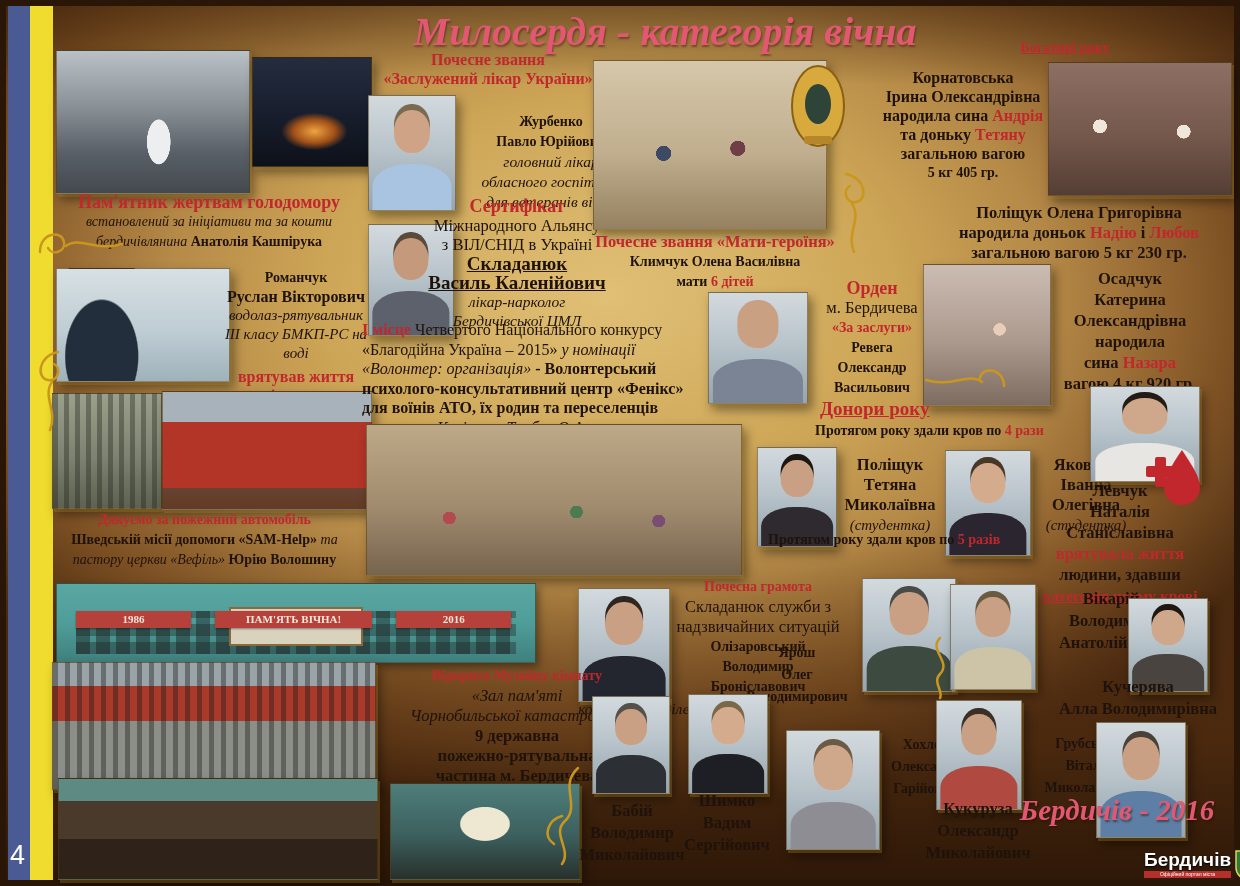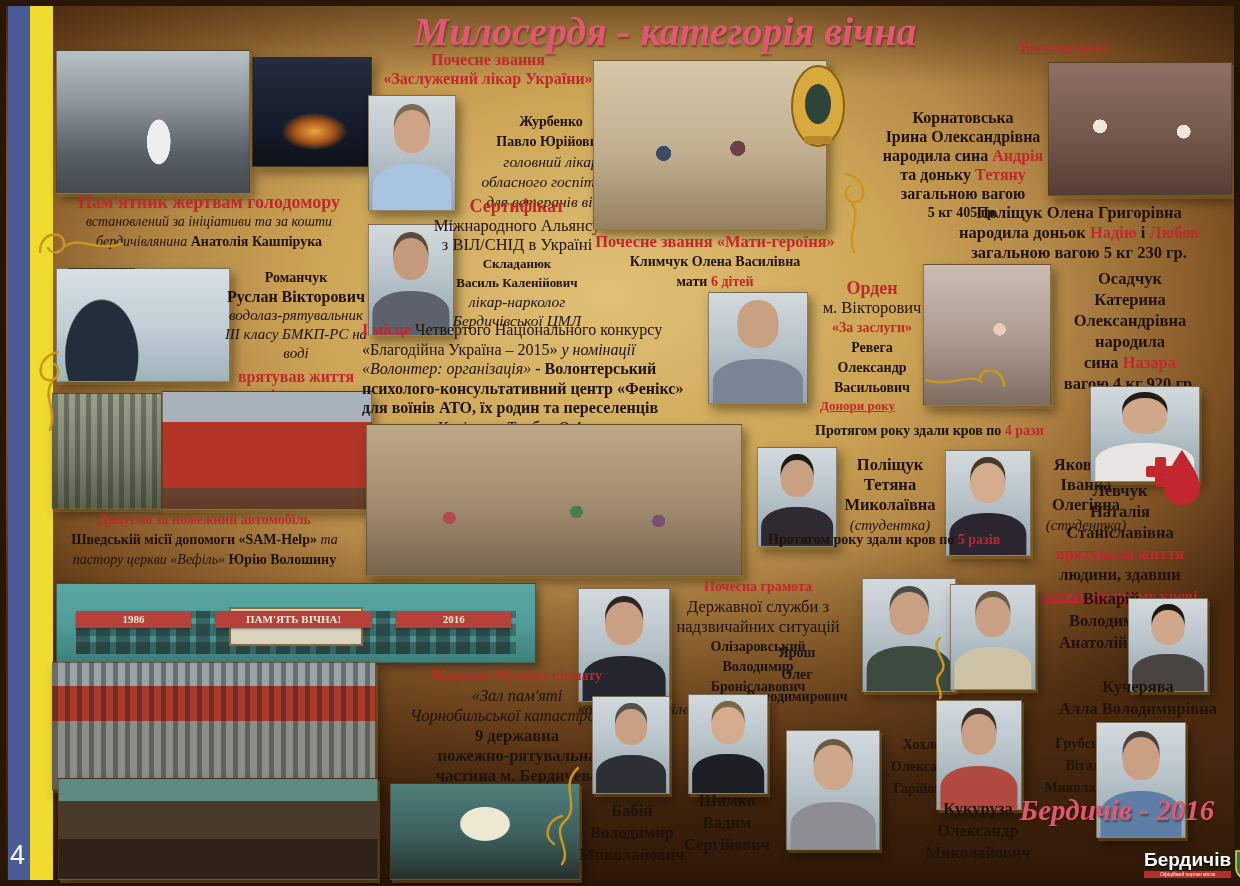--- a/index.html
+++ b/index.html
@@ -73,21 +73,21 @@
     repeating-linear-gradient(0deg, rgba(25,30,30,.35) 0 12px, rgba(0,0,0,0) 12px 18px);}
   .banner{position:absolute;height:17px;background:#b5413a;color:#f3e9d8;
     font-size:11px;font-weight:bold;text-align:center;line-height:17px;
     box-shadow:0 1px 2px rgba(0,0,0,.4);margin-top:23px;}
   .memorial-list{position:absolute;background:#d9d2bd;border:2px solid #8a6a3a;}
   .orn{position:absolute;pointer-events:none;}
   .logo-box{position:absolute;display:flex;align-items:center;gap:4px;}
   .logo-text .nm{color:#fff;font-family:"Liberation Sans",sans-serif;font-weight:bold;font-size:19px;line-height:15px;text-shadow:0 1px 2px #000;}
   .logo-text .sub{display:block;background:#b5302a;color:#fff;font-family:"Liberation Sans",sans-serif;font-size:5px;line-height:7px;text-align:center;margin-top:1px;}
   .fs15{font-size:15px;} .fs155{font-size:15.5px;} .fs16{font-size:16px;}
-  .fs165{font-size:16.5px;} .fs17{font-size:14px;} .fs175{font-size:13px;}
+  .fs165{font-size:16.5px;} .fs17{font-size:14px;} .fs175{font-size:19px;text-decoration:underline;}
   .fs18{font-size:18px;}
 </style>
 </head>
 <body>
 
 <div class="page">
   <div class="canvas"></div>
 
   <div class="stripe" style="left:8px;width:22px;background:#4a5a94;"></div>
   <div class="stripe" style="left:30px;width:23px;background:#f0dc2e;"></div>
@@ -163,29 +163,29 @@
   </svg>
   <div class="abs tc" style="left:590px;top:232px;width:250px;line-height:20px;">
     <div class="red b fs165">Почесне звання «Мати-героїня»</div>
     <div class="b fs17">Климчук Олена Василівна</div>
     <div class="b fs17"><span>мати </span><span class="red">6 дітей</span></div>
   </div>
 
   <div class="photo portrait" style="left:708px;top:292px;width:98px;height:110px;--shirt:#7b8494;--skin:#caa083;--hair:#caa083;"></div>
   <div class="abs tc" style="left:808px;top:278px;width:128px;line-height:20px;">
     <div class="red b fs18">Орден</div>
-    <div class="fs165">м. Вікторович</div>
+    <div class="fs165">м. Бердичева</div>
     <div class="red b fs17">«За заслуги»</div>
     <div class="b fs17">Ревега</div>
     <div class="b fs17">Олександр</div>
     <div class="b fs17">Васильович</div>
   </div>
 
   <div class="abs tc red b u fs17" style="left:985px;top:40px;width:160px;">Богатирі  року</div>
-  <div class="abs tc b" style="left:878px;top:68px;width:170px;line-height:19px;font-size:16px;margin-top:40px;">
+  <div class="abs tc b" style="left:878px;top:68px;width:170px;line-height:19px;font-size:16px;">
     <div>Корнатовська</div>
     <div>Ірина Олександрівна</div>
     <div><span>народила сина </span><span class="red">Андрія</span></div>
     <div><span>та доньку </span><span class="red">Тетяну</span></div>
     <div>загальною вагою</div>
     <div class="fs17">5 кг 405 гр.</div>
   </div>
   <div class="photo ph-familyA" style="left:1048px;top:62px;width:182px;height:132px;"></div>
 
   <div class="abs tc b fs165" style="left:925px;top:203px;width:308px;line-height:20px;">
@@ -252,21 +252,21 @@
   </div>
   <div class="photo portrait" style="left:1128px;top:598px;width:78px;height:92px;--shirt:#4a4440;--hair:#1f1812;--skin:#cfa78a;"></div>
   <div class="abs tc b fs165" style="left:1038px;top:676px;width:200px;line-height:22px;">
     <div>Кучерява</div>
     <div>Алла  Володимирівна</div>
   </div>
 
   <div class="photo portrait" style="left:578px;top:588px;width:90px;height:112px;--shirt:#23262e;--hair:#2e2620;--skin:#c9a083;"></div>
   <div class="abs tc" style="left:658px;top:577px;width:200px;line-height:20px;">
     <div class="red b fs17">Почесна грамота</div>
-    <div class="fs165">Державної служби з</div>
+    <div class="fs165">Складанюк служби з</div>
     <div class="fs165">надзвичайних ситуацій</div>
     <div class="b fs17">Олізаровський</div>
     <div class="b fs17">Володимир</div>
     <div class="b fs17">Броніславович</div>
   </div>
   <div class="abs tc i fs155" style="left:566px;top:700px;width:215px;">командир відділення 9 ДПРЧ</div>
 
   <div class="wall abs" style="left:56px;top:583px;width:478px;height:78px;">
     <div class="grid"></div>
     <div class="memorial-list" style="left:36%;right:36%;top:30%;height:45%;"></div>

